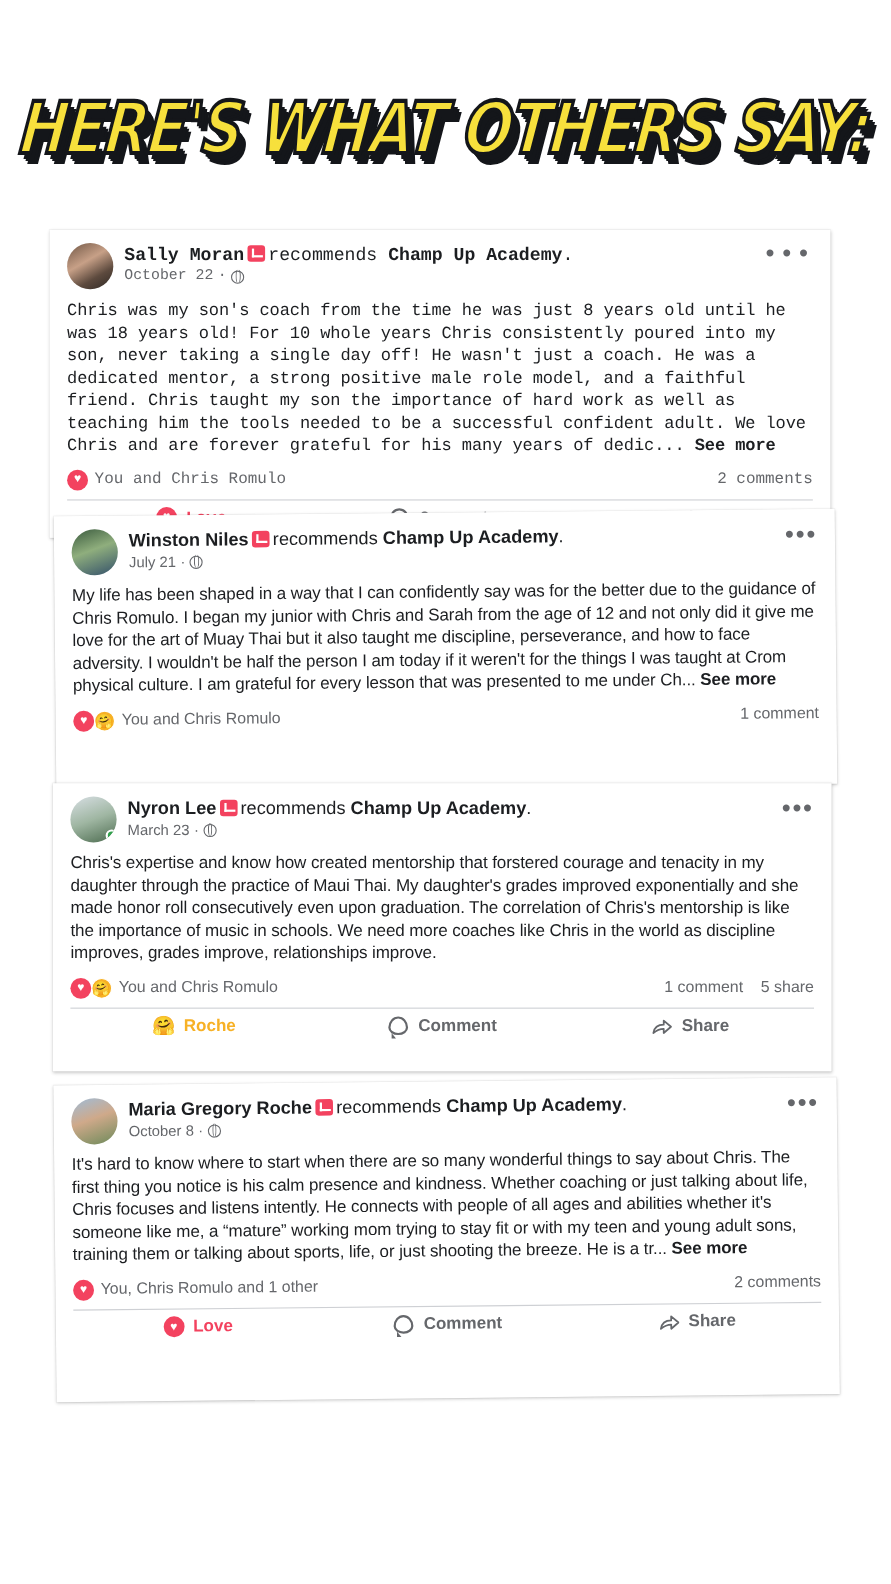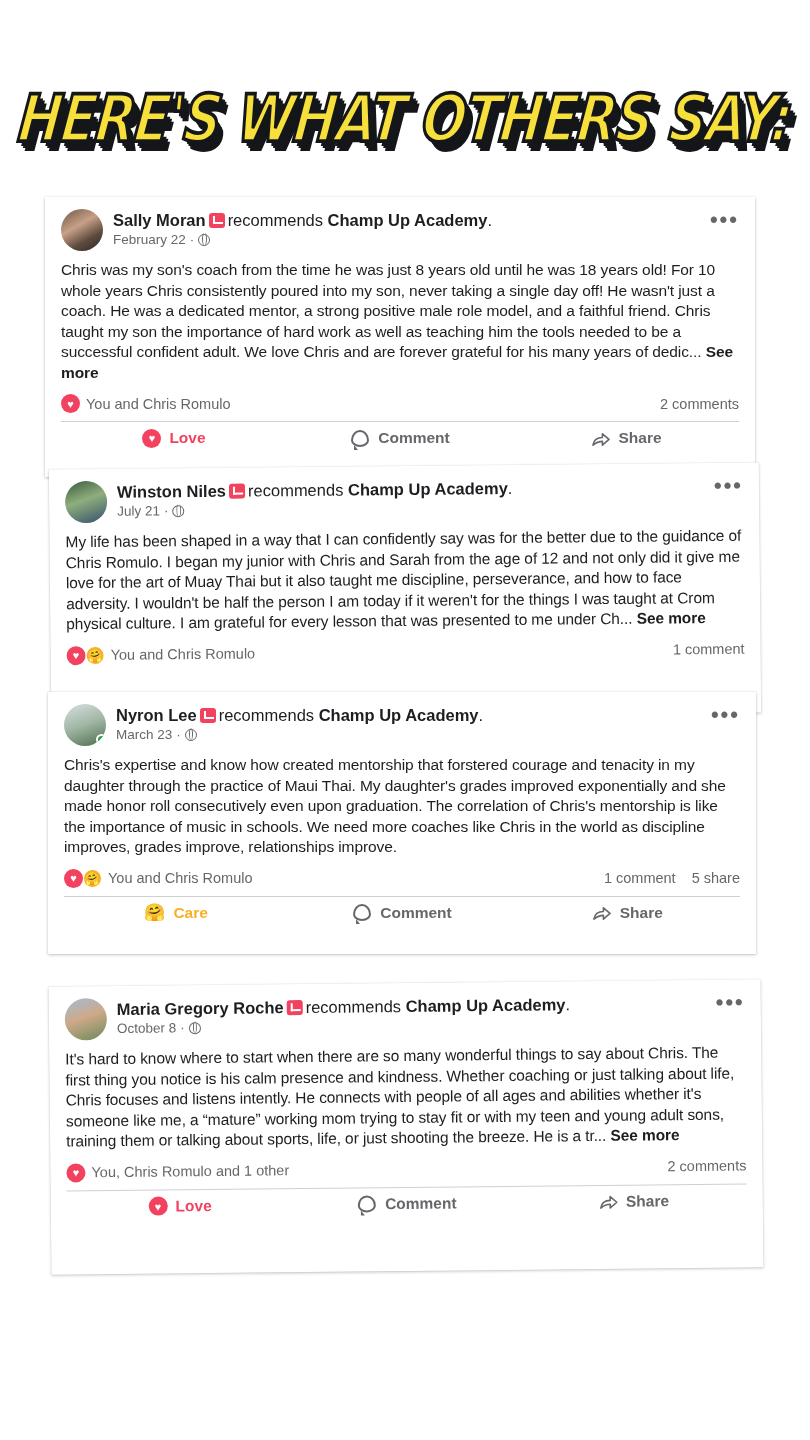--- a/index.html
+++ b/index.html
@@ -43,23 +43,23 @@
     white-space: nowrap;
   }
 
   
   .post {
     position: absolute;
     background: #ffffff;
     box-shadow: 0 1px 3px rgba(0,0,0,0.22), 0 0 0 0.5px rgba(0,0,0,0.05);
     padding: 12px 16px 0 16px;
   }
-  .post-1 { left: 45px; top: 197px;  width: 710px; height: 280px; }
+  .post-1 { left: 45px; top: 209px;  width: 710px; height: 280px; font-family: Liberation Mono, monospace; }
   .post-2 { left: 50px; top: 466px;  width: 710px; height: 250px; transform: rotate(-0.55deg); }
-  .post-3 { left: 48px; top: 692px;  width: 708px; height: 262px; }
+  .post-3 { left: 48px; top: 712px;  width: 708px; height: 262px; }
   .post-4 { left: 50px; top: 983px;  width: 712px; height: 288px; transform: rotate(-0.6deg); }
 
   .post-head {
     display: flex;
     align-items: flex-start;
     gap: 10px;
     position: relative;
   }
   .avatar {
     width: 42px; height: 42px;
@@ -247,21 +247,21 @@
 
   <div class="post post-1">
     <div class="post-head">
       <div class="avatar av1"></div>
       <div class="head-text">
         <div class="nameline">
           <span class="uname">Sally Moran</span><span class="badge-flag"></span><span class="verb">recommends</span>
           <span class="page-name">Champ Up Academy</span><span>.</span>
         </div>
         <div class="meta">
-          <span>February 22</span>
+          <span>October 22</span>
           <span>·</span>
           <span class="globe"></span>
         </div>
       </div>
       <div class="dots">•••</div>
     </div>
     <div class="body-text"><span>Chris was my son's coach from the time he was just 8 years old until he was 18 years old! For 10 whole years Chris consistently poured into my son, never taking a single day off! He wasn't just a coach.  He was a dedicated mentor, a strong positive male role model, and a faithful friend. Chris taught my son the importance of hard work as well as teaching him the tools needed to be a successful confident adult. We love Chris and are forever grateful for his many years of dedic...</span> <span class="seemore">See more</span></div>
     <div class="stats">
       <div class="stats-left">
         <span class="reaction r-love">♥</span>
@@ -348,21 +348,21 @@
         <span>You and Chris Romulo</span>
       </div>
       <div class="stats-right">
         <span>1 comment</span>
         <span>5 share</span>
       </div>
     </div>
     <div class="actions">
       <div class="action active-care">
         <span class="ic ic-care">🤗</span>
-        <span>Care</span>
+        <span>Roche</span>
       </div>
       <div class="action">
         <span class="ic">
             <span class="ic-comment"></span>
           </span>
         <span>Comment</span>
       </div>
       <div class="action">
         <span class="ic ic-share">
           <svg width="19" height="17" viewBox="0 0 20 18">

